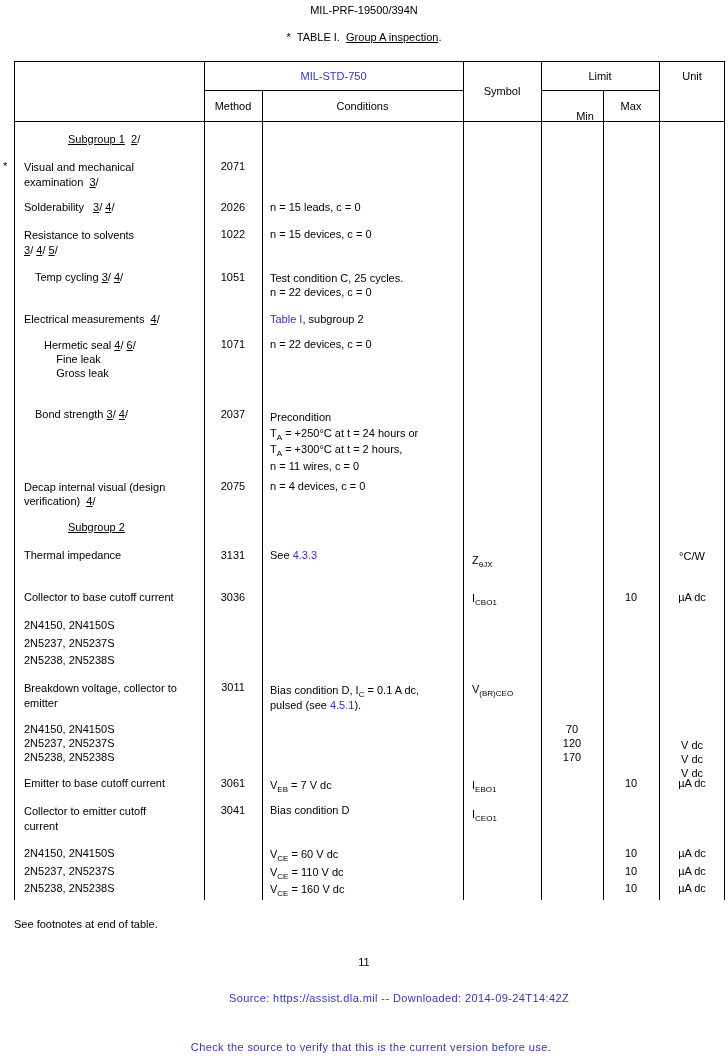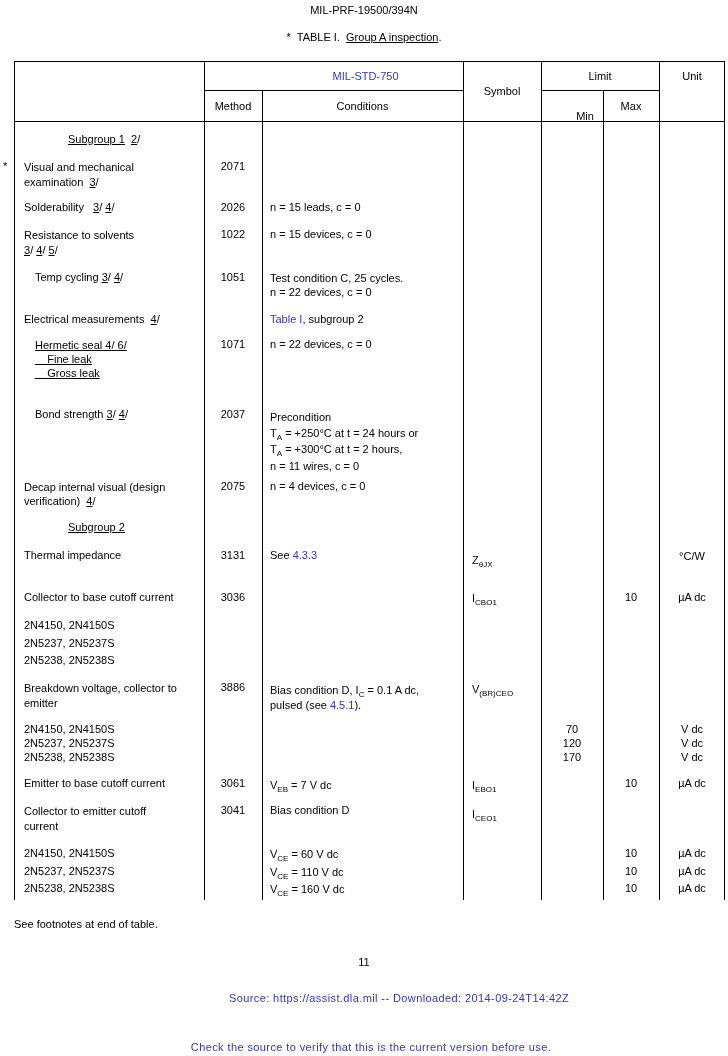--- a/index.html
+++ b/index.html
@@ -40,38 +40,38 @@
     <div class="hl" style="left:0;top:60px;width:711px;"></div>
     <div class="vl" style="left:0;top:0;height:839px;"></div>
     <div class="vl" style="left:190px;top:0;height:839px;"></div>
     <div class="vl" style="left:248px;top:29px;height:810px;"></div>
     <div class="vl" style="left:449px;top:0;height:839px;"></div>
     <div class="vl" style="left:527px;top:0;height:839px;"></div>
     <div class="vl" style="left:589px;top:29px;height:810px;"></div>
     <div class="vl" style="left:645px;top:0;height:839px;"></div>
     <div class="vl" style="left:710px;top:0;height:839px;"></div>
 
-    <div class="hc" style="left:190px;top:0;width:259px;height:29px;padding-left:32px;">
+    <div class="hc" style="left:190px;top:0;width:259px;height:29px;">
         <a class="lnk">MIL-STD-750</a>
       </div>
     <div class="hc" style="left:190px;top:29px;width:58px;height:31px;">Method</div>
     <div class="hc" style="left:248px;top:29px;width:201px;height:31px;">Conditions</div>
     <div class="hc" style="left:527px;top:0;width:118px;height:29px;">Limit</div>
     <div class="hc" style="left:449px;top:0;width:78px;height:60px;">Symbol</div>
     <div class="hc" style="left:540px;top:29px;width:62px;height:31px;margin-top:10px;">Min</div>
     <div class="hc" style="left:589px;top:29px;width:56px;height:31px;">Max</div>
     <div class="hc" style="left:645px;top:0;width:66px;height:29px;">Unit</div>
 
     <div class="blk" style="left:54px;top:72px;"><u>Subgroup 1</u>&nbsp; <u>2</u>/</div>
     <div class="blk lh15" style="left:10px;top:99px;">Visual and mechanical<br>examination &nbsp;<u>3</u>/</div>
     <div class="blk" style="left:10px;top:140px;">Solderability &nbsp;&nbsp;<u>3</u>/ <u>4</u>/</div>
     <div class="blk lh15" style="left:10px;top:167px;">Resistance to solvents<br><u>3</u>/ <u>4</u>/ <u>5</u>/</div>
     <div class="blk" style="left:21px;top:210px;">Temp cycling <u>3</u>/ <u>4</u>/</div>
     <div class="blk" style="left:10px;top:252px;">Electrical measurements &nbsp;<u>4</u>/</div>
-    <div class="blk lh14" style="left:21px;top:277px;text-decoration:underline;">Hermetic seal <u>4</u>/ <u>6</u>/<br>&nbsp;&nbsp;&nbsp;&nbsp;Fine leak<br>&nbsp;&nbsp;&nbsp;&nbsp;Gross leak</div>
+    <div class="blk lh14" style="left:30px;top:277px;">Hermetic seal <u>4</u>/ <u>6</u>/<br>&nbsp;&nbsp;&nbsp;&nbsp;Fine leak<br>&nbsp;&nbsp;&nbsp;&nbsp;Gross leak</div>
     <div class="blk" style="left:21px;top:347px;">Bond strength <u>3</u>/ <u>4</u>/</div>
     <div class="blk lh14" style="left:10px;top:419px;">Decap internal visual (design<br>verification) &nbsp;<u>4</u>/</div>
     <div class="blk" style="left:54px;top:460px;"><u>Subgroup 2</u></div>
     <div class="blk" style="left:10px;top:488px;">Thermal impedance</div>
     <div class="blk" style="left:10px;top:530px;">Collector to base cutoff current</div>
     <div class="blk lh175" style="left:10px;top:556px;">2N4150, 2N4150S<br>2N5237, 2N5237S<br>2N5238, 2N5238S</div>
     <div class="blk lh15" style="left:10px;top:620px;">Breakdown voltage, collector to<br>emitter</div>
     <div class="blk lh14" style="left:10px;top:661px;">2N4150, 2N4150S<br>2N5237, 2N5237S<br>2N5238, 2N5238S</div>
     <div class="blk" style="left:10px;top:716px;">Emitter to base cutoff current</div>
     <div class="blk lh15" style="left:10px;top:743px;">Collector to emitter cutoff<br>current</div>
@@ -79,21 +79,21 @@
 
     <div class="blk ctr" style="left:190px;top:99px;width:58px;">2071</div>
     <div class="blk ctr" style="left:190px;top:140px;width:58px;">2026</div>
     <div class="blk ctr" style="left:190px;top:167px;width:58px;">1022</div>
     <div class="blk ctr" style="left:190px;top:210px;width:58px;">1051</div>
     <div class="blk ctr" style="left:190px;top:277px;width:58px;">1071</div>
     <div class="blk ctr" style="left:190px;top:347px;width:58px;">2037</div>
     <div class="blk ctr" style="left:190px;top:419px;width:58px;">2075</div>
     <div class="blk ctr" style="left:190px;top:488px;width:58px;">3131</div>
     <div class="blk ctr" style="left:190px;top:530px;width:58px;">3036</div>
-    <div class="blk ctr" style="left:190px;top:620px;width:58px;">3886</div>
+    <div class="blk ctr" style="left:190px;top:620px;width:58px;">3011</div>
     <div class="blk ctr" style="left:190px;top:716px;width:58px;">3061</div>
     <div class="blk ctr" style="left:190px;top:743px;width:58px;">3041</div>
 
     <div class="blk" style="left:256px;top:140px;">n = 15 leads, c = 0</div>
     <div class="blk" style="left:256px;top:167px;">n = 15 devices, c = 0</div>
     <div class="blk lh14" style="left:256px;top:210px;">Test condition C, 25 cycles.<br>n = 22 devices, c = 0</div>
     <div class="blk" style="left:256px;top:252px;"><a class="lnk">Table I</a>, subgroup 2</div>
     <div class="blk" style="left:256px;top:277px;">n = 22 devices, c = 0</div>
     <div class="blk lh16" style="left:256px;top:348px;">Precondition<br>T<sub>A</sub> = +250°C at t = 24 hours or<br>T<sub>A</sub> = +300°C at t = 2 hours,<br>n = 11 wires, c = 0</div>
     <div class="blk" style="left:256px;top:419px;">n = 4 devices, c = 0</div>
@@ -110,21 +110,21 @@
     <div class="blk" style="left:458px;top:747px;">I<sub>CEO1</sub></div>
 
     <div class="blk ctr lh14" style="left:527px;top:661px;width:62px;">70<br>120<br>170</div>
 
     <div class="blk ctr" style="left:589px;top:530px;width:56px;">10</div>
     <div class="blk ctr" style="left:589px;top:716px;width:56px;">10</div>
     <div class="blk ctr lh175" style="left:589px;top:784px;width:56px;">10<br>10<br>10</div>
 
     <div class="blk ctr" style="left:645px;top:489px;width:66px;">°C/W</div>
     <div class="blk ctr" style="left:645px;top:530px;width:66px;">µA dc</div>
-    <div class="blk ctr lh14" style="left:645px;top:661px;width:66px;">V dc<br>V dc<br>V dc</div>
+    <div class="blk ctr lh14" style="left:645px;top:677px;width:66px;">V dc<br>V dc<br>V dc</div>
     <div class="blk ctr" style="left:645px;top:716px;width:66px;">µA dc</div>
     <div class="blk ctr lh175" style="left:645px;top:784px;width:66px;">µA dc<br>µA dc<br>µA dc</div>
 
   </div>
 
   <div class="abs" style="left:14px;top:918px;">See footnotes at end of table.</div>
   <div class="center" style="top:956px;">11</div>
   <div class="center src" style="top:992px;padding-left:35px;">Source: https://assist.dla.mil -- Downloaded: 2014-09-24T14:42Z</div>
   <div class="center src" style="top:1041px;padding-left:7px;">Check the source to verify that this is the current version before use.</div>
 

